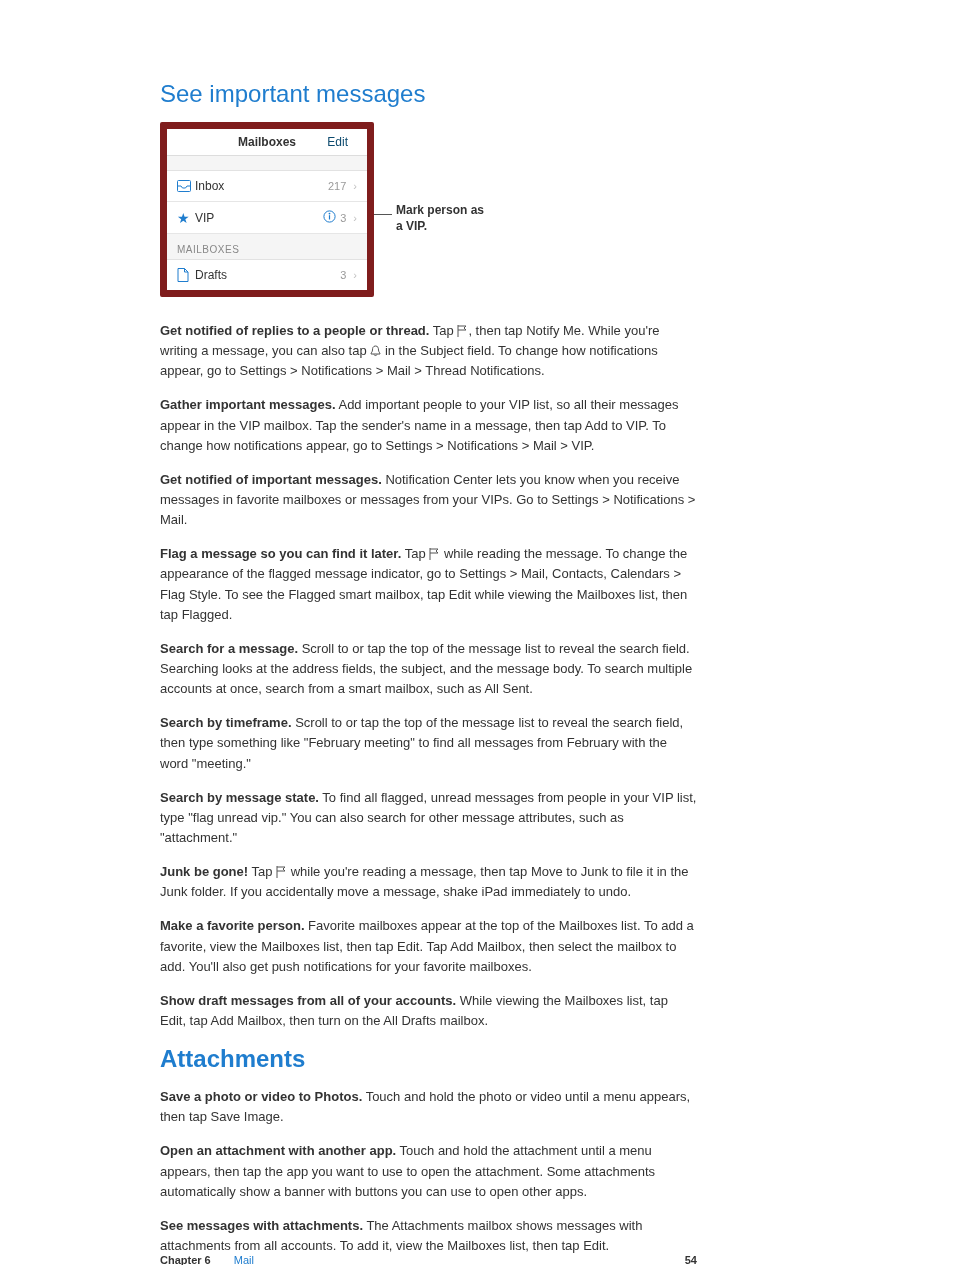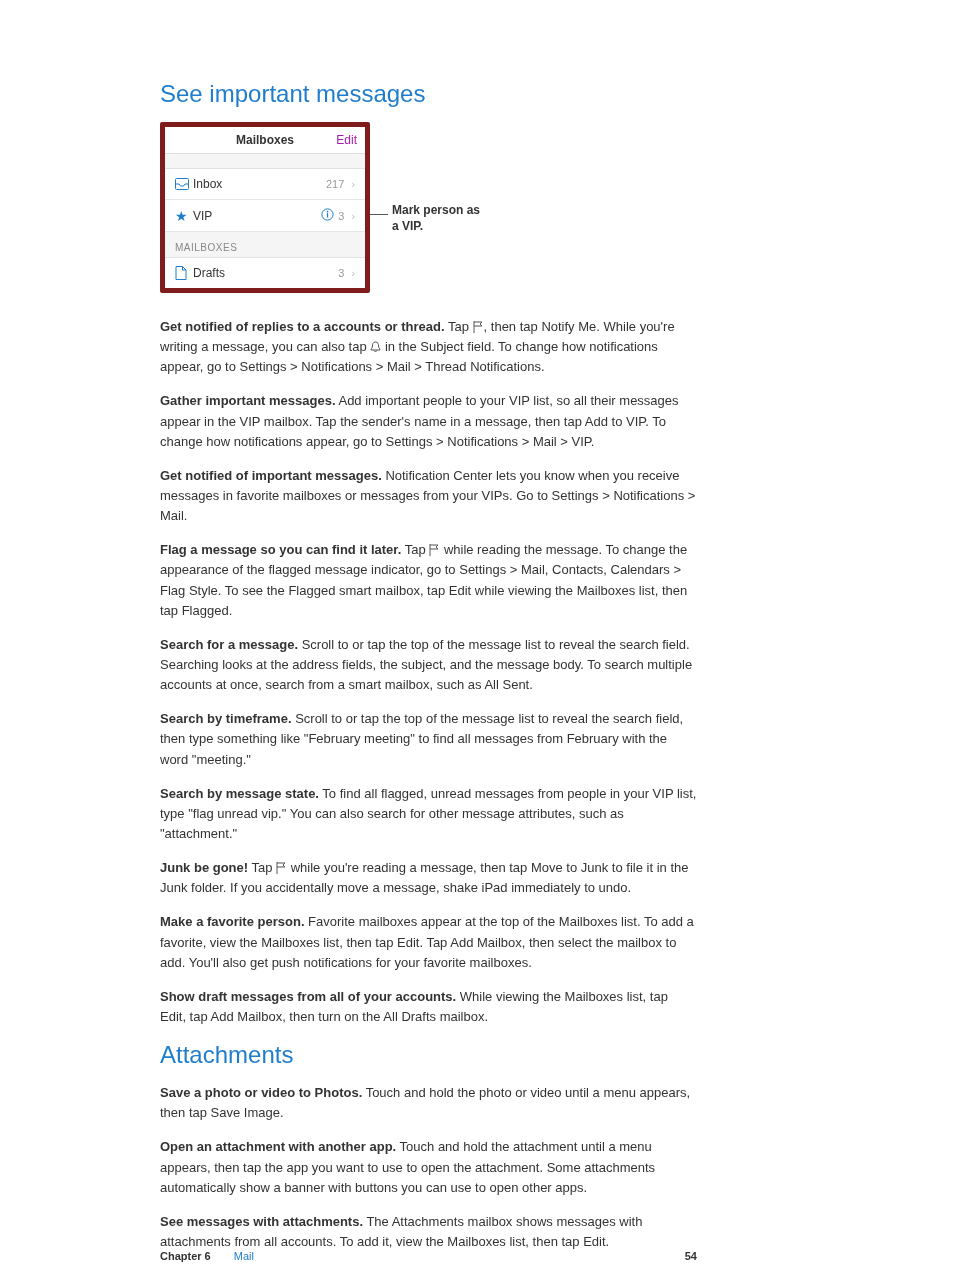--- a/index.html
+++ b/index.html
@@ -22,39 +22,39 @@
     font-size: 24px;
     margin: 0 0 14px 0;
   }
   .figure-row {
     display: flex;
     align-items: flex-start;
     margin-bottom: 24px;
   }
   .phone-panel {
     width: 200px;
-    border: 5px solid #7f1d1d;
+    border: 7px solid #7f1d1d;
     border-radius: 2px;
     background: #fff;
     font-size: 12px;
     color: #333;
   }
   .phone-header {
     position: relative;
     text-align: center;
     font-weight: 600;
     padding: 6px 0;
     border-bottom: 1px solid #ddd;
     font-size: 12px;
   }
   .phone-edit {
     position: absolute;
-    right: 8px;
+    right: 19px;
     top: 6px;
-    color: #a21caf;
+    color: #0c4a6e;
     font-weight: 400;
     font-size: 12px;
   }
   .phone-spacer {
     height: 14px;
     background: #f5f5f5;
     border-bottom: 1px solid #e2e2e2;
   }
   .phone-row {
     display: flex;
@@ -181,21 +181,21 @@
           <span class="chev">›</span>
         </span>
       </div>
     </div>
 
     <div class="callout-line"></div>
     <div class="callout-text">Mark person as a VIP.</div>
   </div>
 
   <p class="body">
-    <strong>Get notified of replies to a accounts or thread.</strong><span> Tap </span><span class="inline-icon"><svg width="11" height="12" viewBox="0 0 11 12">
+    <strong>Get notified of replies to a people or thread.</strong><span> Tap </span><span class="inline-icon"><svg width="11" height="12" viewBox="0 0 11 12">
           <path d="M1 0 V12 M1 1 H9 L7 3 L9 5 H1" fill="none" stroke="#555" stroke-width="1"></path>
         </svg></span><span>, then tap Notify Me. While you're writing a message, you can also tap </span><span class="inline-icon"><svg width="11" height="12" viewBox="0 0 11 12">
           <path d="M5.5 1 C3 1 2.5 3 2.5 5 C2.5 7 1 7.5 1 9 H10 C10 7.5 8.5 7 8.5 5 C8.5 3 8 1 5.5 1 Z M4 9.5 A1.6 1.6 0 0 0 7 9.5" fill="none" stroke="#555" stroke-width="1"></path>
         </svg></span><span> in the Subject field. To change how notifications appear, go to Settings &gt; Notifications &gt; Mail &gt; Thread Notifications.</span>
   </p>
 
   <p class="body">
     <strong>Gather important messages.</strong><span> Add important people to your VIP list, so all their messages appear in the VIP mailbox. Tap the sender's name in a message, then tap Add to VIP. To change how notifications appear, go to Settings &gt; Notifications &gt; Mail &gt; VIP.</span>
   </p>
 
@@ -228,21 +228,21 @@
   </p>
 
   <p class="body">
     <strong>Make a favorite person.</strong><span> Favorite mailboxes appear at the top of the Mailboxes list. To add a favorite, view the Mailboxes list, then tap Edit. Tap Add Mailbox, then select the mailbox to add. You'll also get push notifications for your favorite mailboxes.</span>
   </p>
 
   <p class="body">
     <strong>Show draft messages from all of your accounts.</strong><span> While viewing the Mailboxes list, tap Edit, tap Add Mailbox, then turn on the All Drafts mailbox.</span>
   </p>
 
-  <h2 class="section-heading" style="margin-top:12px;">Attachments</h2>
+  <h2 class="section-heading" style="margin-top:12px;font-weight:bold;">Attachments</h2>
 
   <p class="body">
     <strong>Save a photo or video to Photos.</strong><span> Touch and hold the photo or video until a menu appears, then tap Save Image.</span>
   </p>
 
   <p class="body">
     <strong>Open an attachment with another app.</strong><span> Touch and hold the attachment until a menu appears, then tap the app you want to use to open the attachment. Some attachments automatically show a banner with buttons you can use to open other apps.</span>
   </p>
 
   <p class="body">

